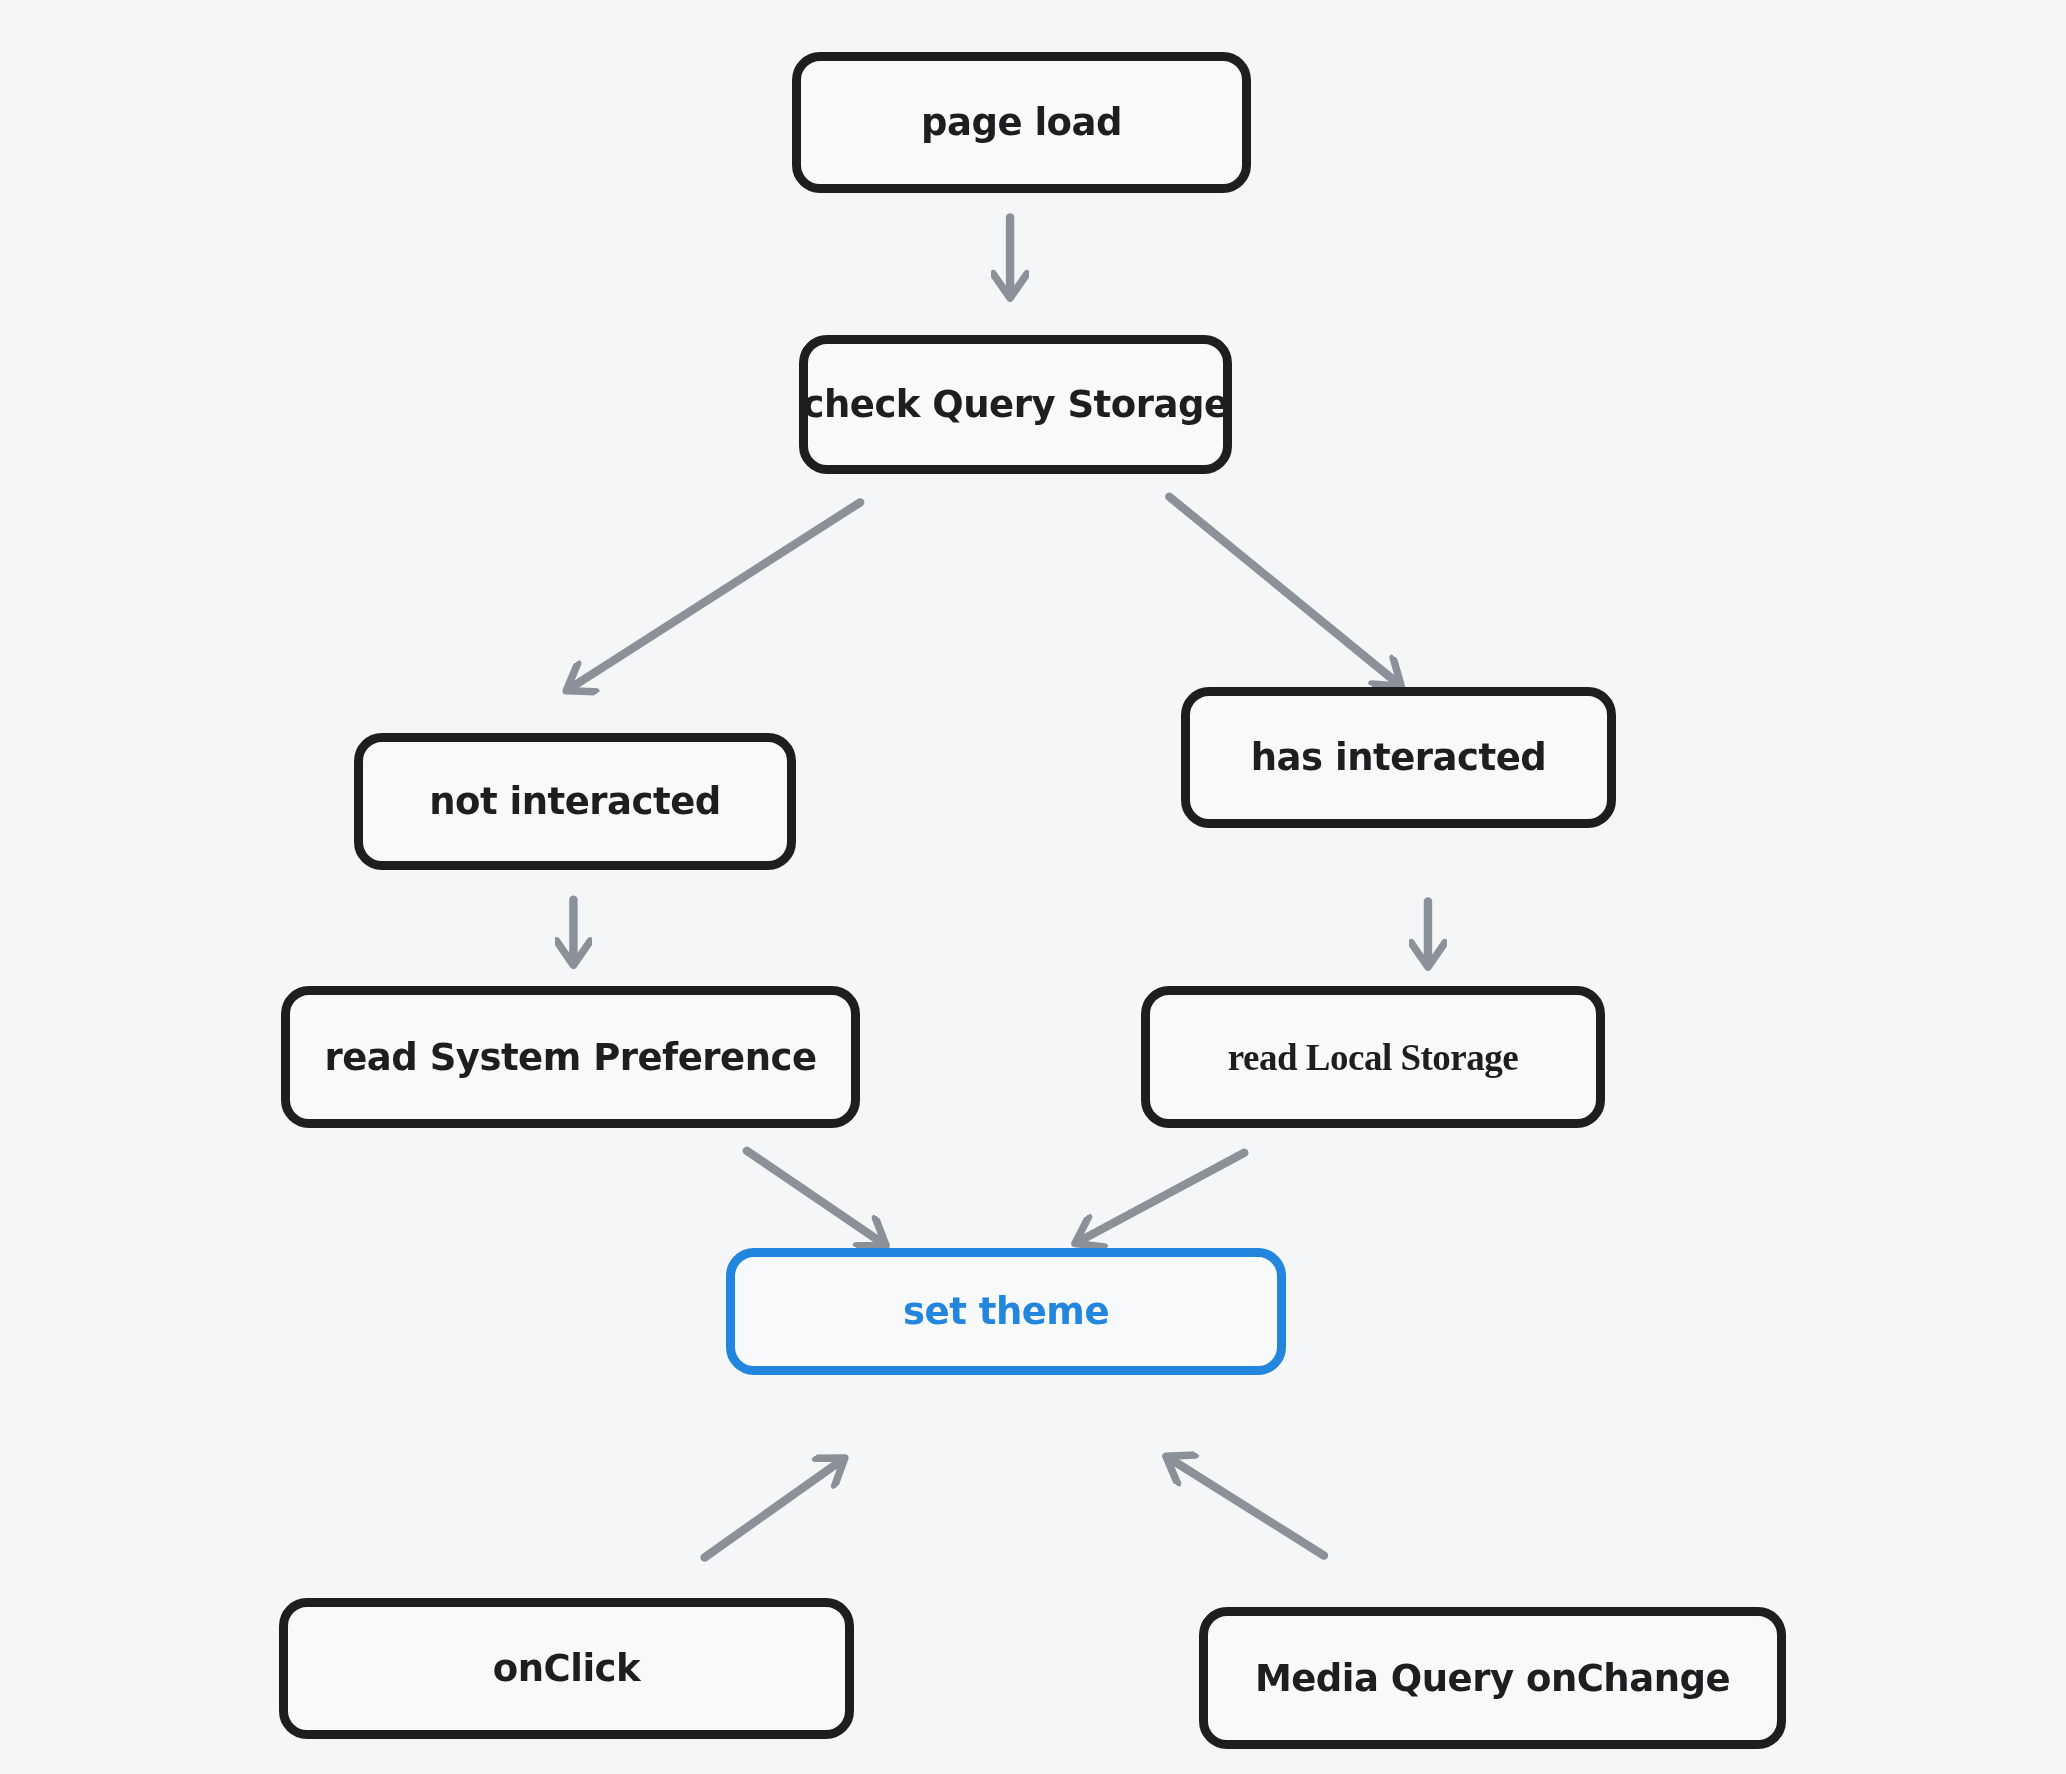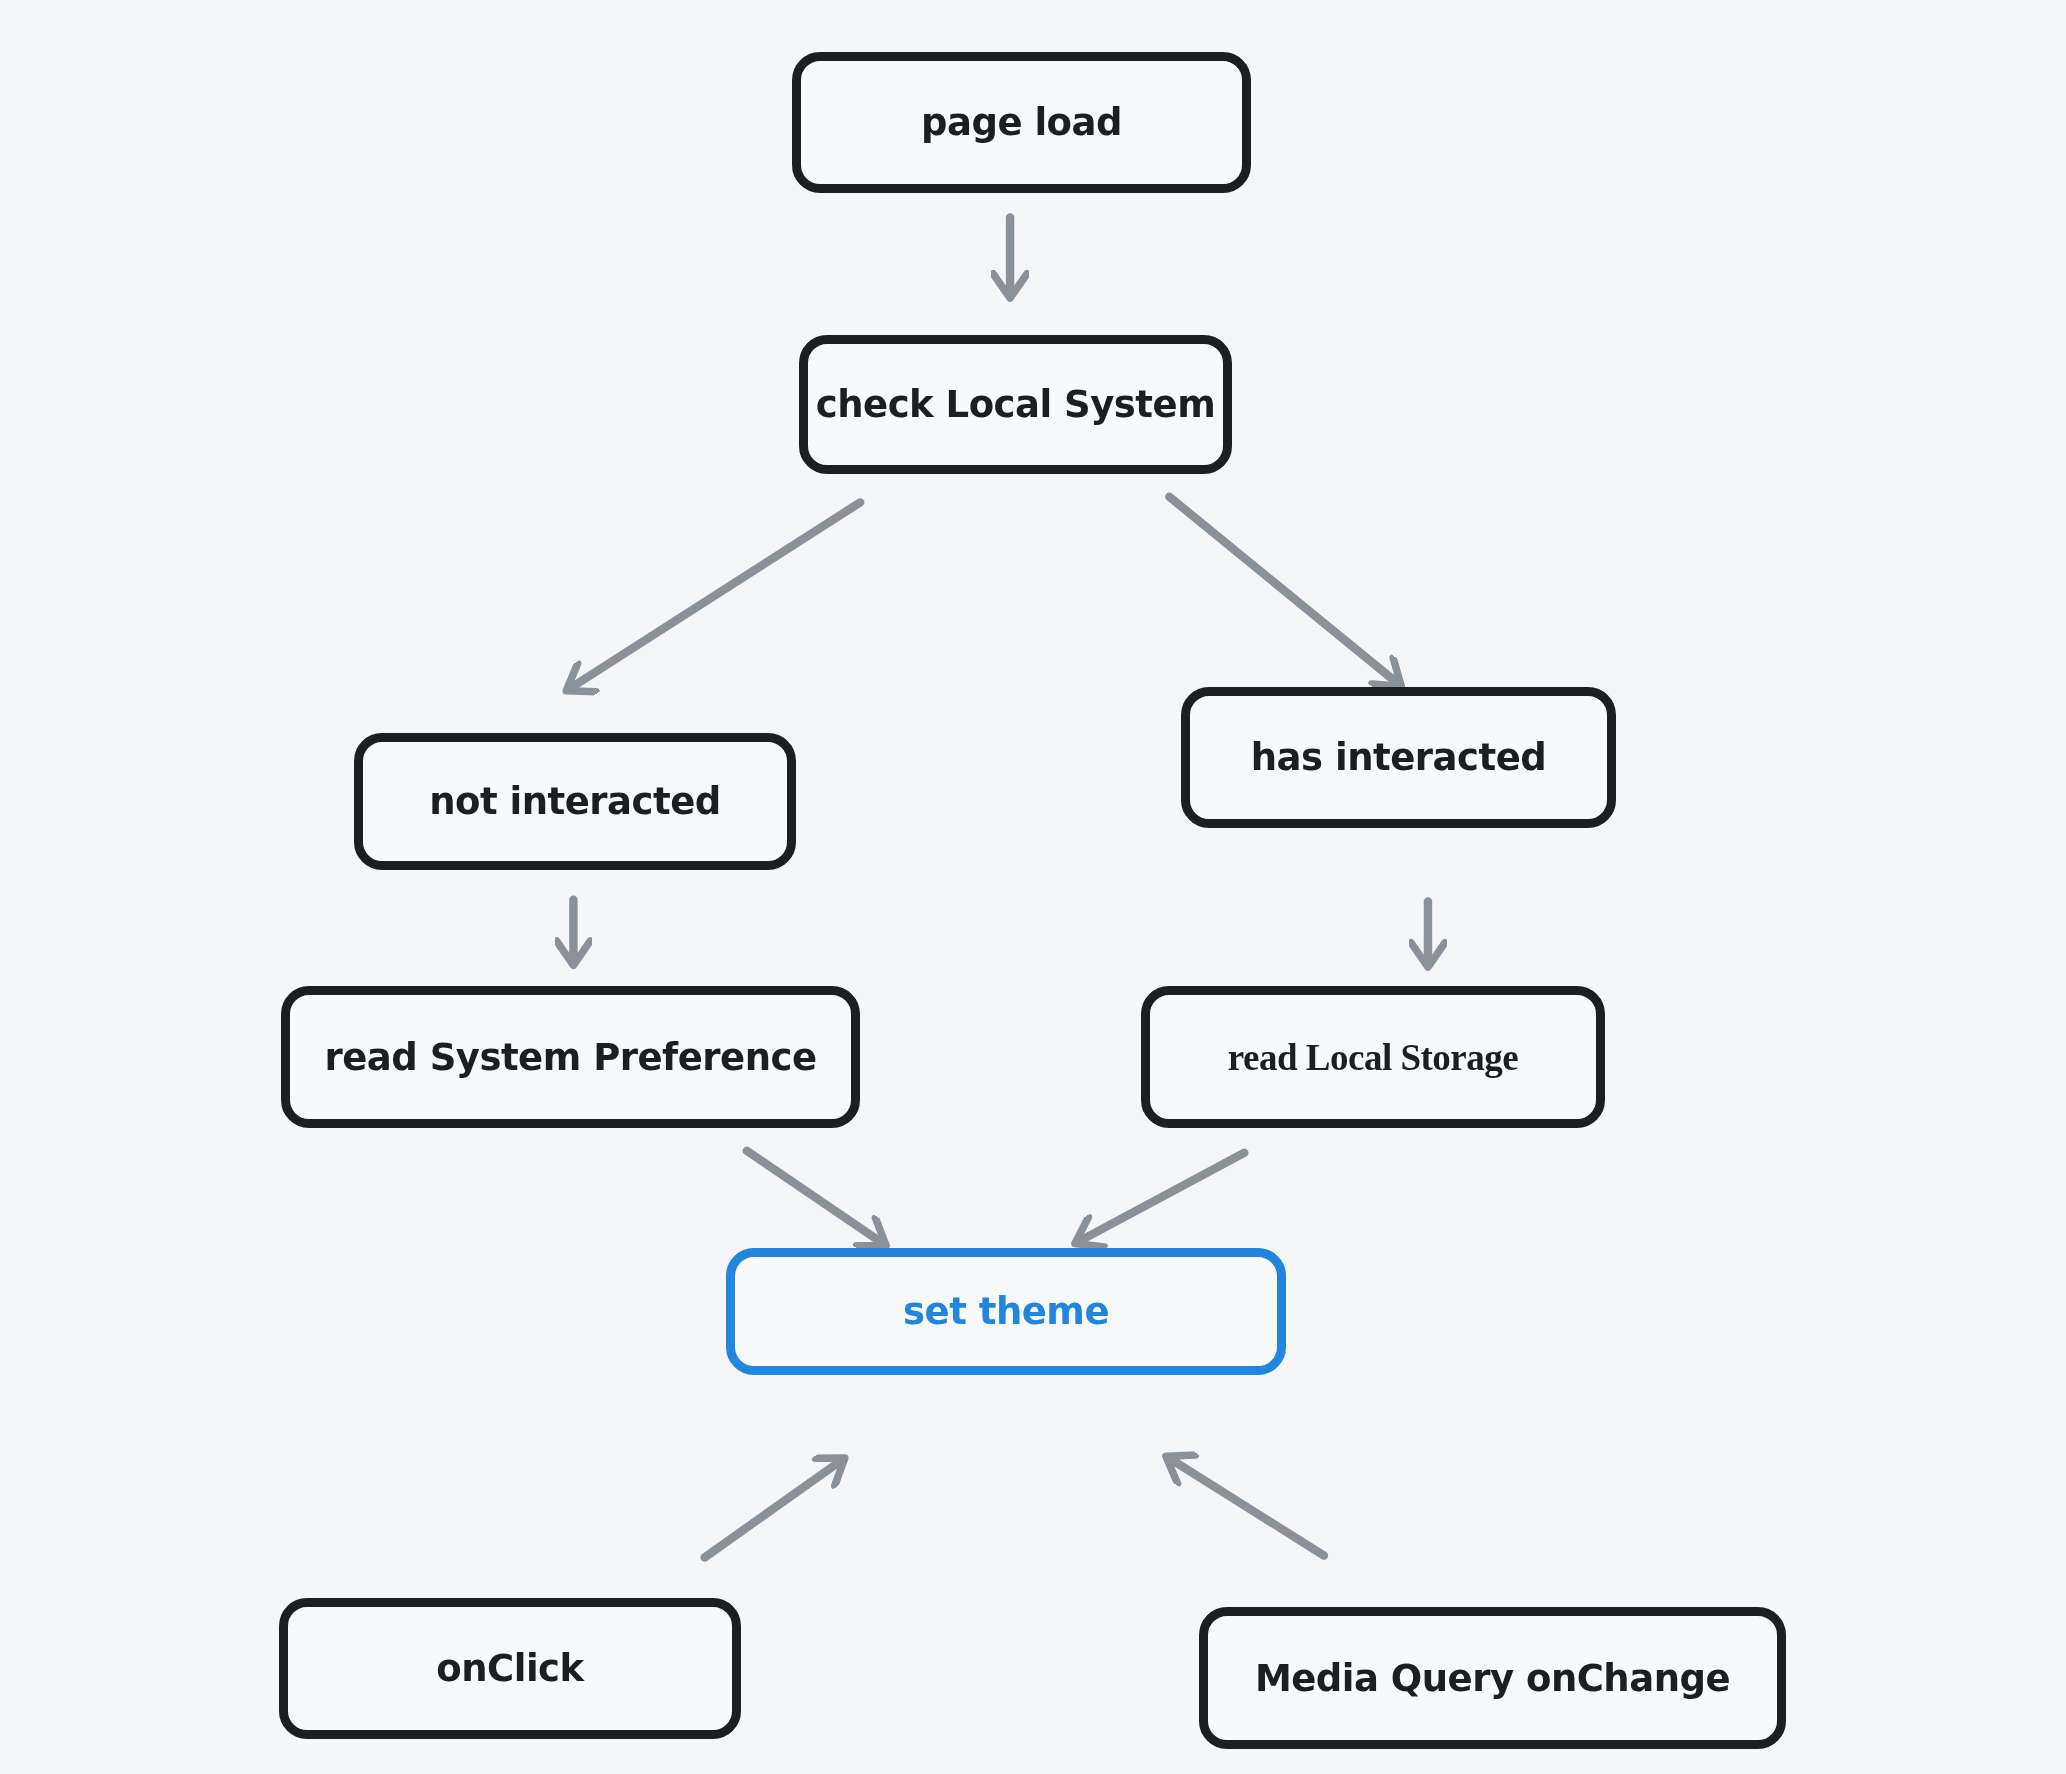--- a/index.html
+++ b/index.html
@@ -61,21 +61,21 @@
     color: var(--accent, #2285de);
   }
   
   #n-page-load               { left: 792px;  top: 52px;   width: 459px; height: 141px; }
   #n-check-local-storage     { left: 799px;  top: 335px;  width: 433px; height: 139px; }
   #n-not-interacted          { left: 354px;  top: 733px;  width: 442px; height: 137px; }
   #n-has-interacted          { left: 1181px; top: 687px;  width: 435px; height: 141px; }
   #n-read-system-preference  { left: 281px;  top: 986px; width: 579px; height: 142px; }
   #n-read-local-storage      { left: 1141px; top: 986px; width: 464px; height: 142px; font-family: Liberation Serif, serif; }
   #n-set-theme               { left: 726px;  top: 1248px; width: 560px; height: 127px; }
-  #n-on-click                { left: 279px;  top: 1598px; width: 462px; height: 141px; }
+  #n-on-click                { left: 279px;  top: 1598px; width: 575px; height: 141px; }
   #n-media-query-onchange    { left: 1199px; top: 1591px; width: 587px; height: 142px; margin-top: 16px; }
 </style>
 </head>
 <body>
 
 <div class="canvas">
 
   <svg class="edges" viewBox="0 0 2206 1894" xmlns="http://www.w3.org/2000/svg" aria-hidden="true">
     <defs>
       <marker id="ah" viewBox="0 0 40 40" refX="30" refY="20" markerWidth="40" markerHeight="40" markerUnits="userSpaceOnUse" orient="auto">
@@ -91,21 +91,21 @@
     <line x1="1328" y1="1230" x2="1149" y2="1326" marker-end="url(#ah)"></line>
     <line x1="752" y1="1662" x2="900" y2="1557" marker-end="url(#ah)"></line>
     <line x1="1413" y1="1660" x2="1246" y2="1555" marker-end="url(#ah)"></line>
   </svg>
 
   <div class="node" id="n-page-load">
     <span class="node-label">page load</span>
   </div>
 
   <div class="node" id="n-check-local-storage">
-    <span class="node-label">check Local System</span>
+    <span class="node-label">check Query Storage</span>
   </div>
 
   <div class="node" id="n-not-interacted">
     <span class="node-label">not interacted</span>
   </div>
 
   <div class="node" id="n-has-interacted">
     <span class="node-label">has interacted</span>
   </div>
 

